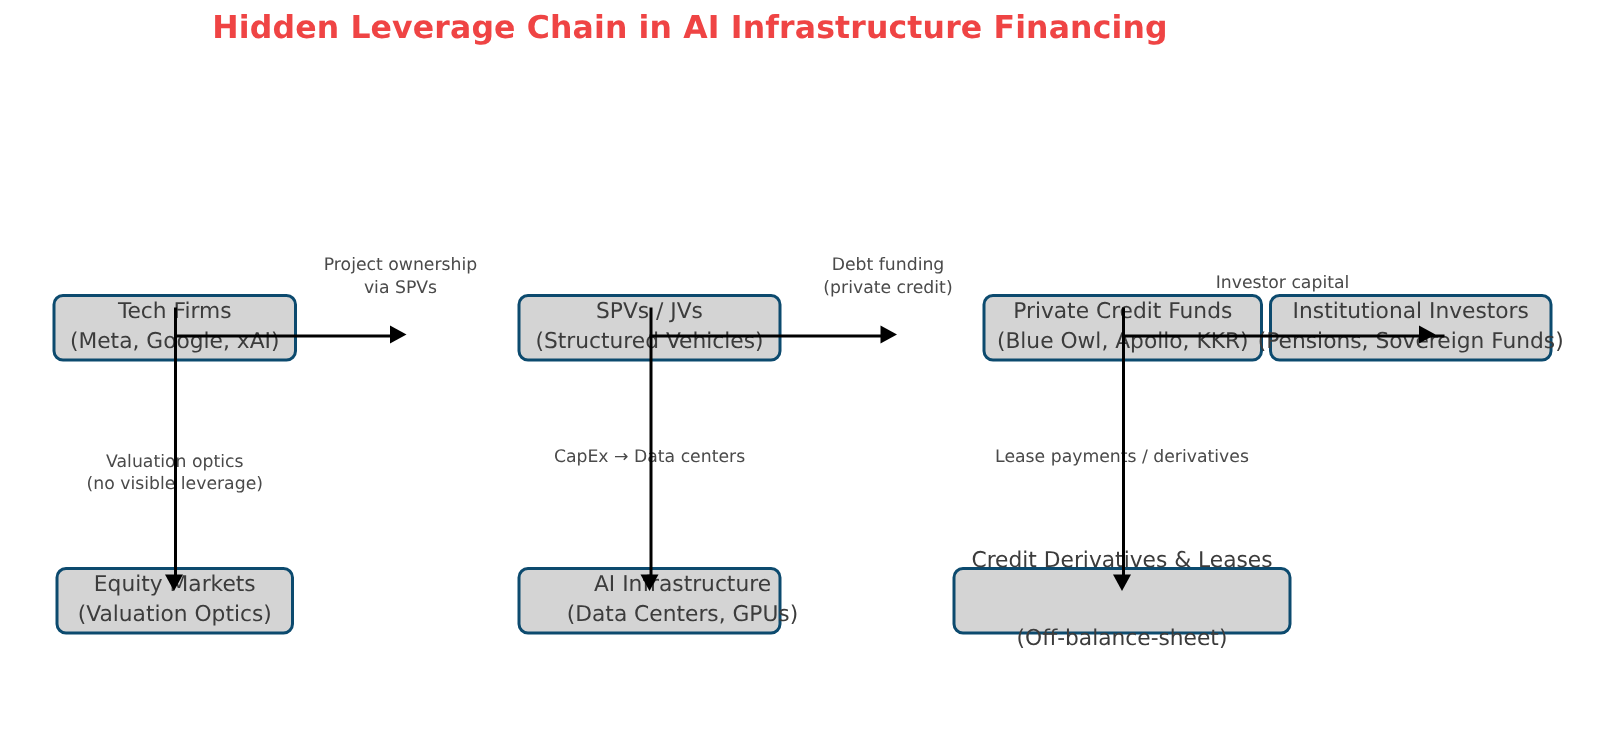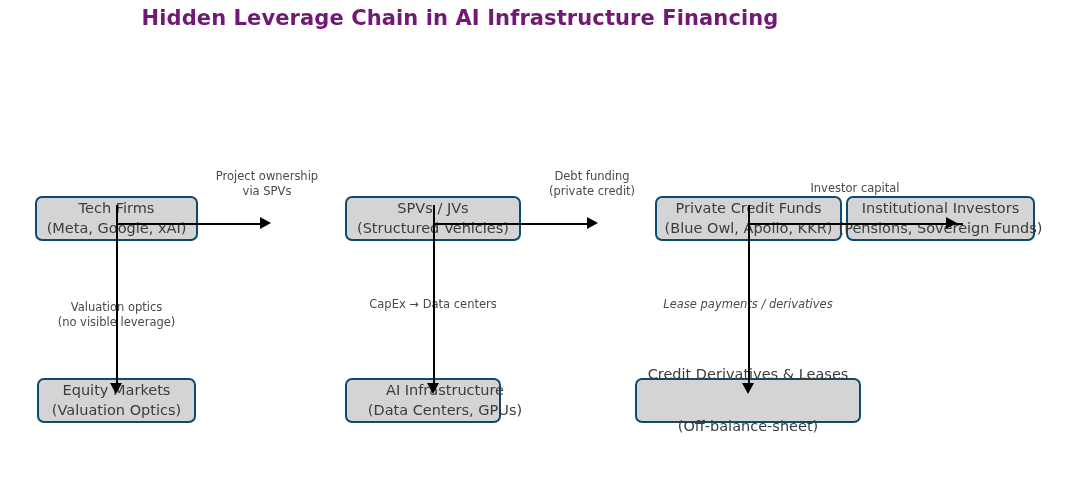--- a/index.html
+++ b/index.html
@@ -18,21 +18,21 @@
     overflow: hidden;
   }
   #title {
     position: absolute;
     left: 0;
     top: 6px;
     width: 920px;
     text-align: center;
     font-size: 21px;
     font-weight: bold;
-    color: #701a75;
+    color: #ef4444;
     letter-spacing: 0.1px;
     font-family: "DejaVu Sans", sans-serif;
   }
   
   .node {
     position: absolute;
     box-sizing: border-box;
     background: #d4d4d4;
     border: 2px solid #0c4a6e;
     border-radius: 7px;
@@ -133,21 +133,21 @@
 
   <div class="edge-label" style="left:44px; top:284px; width:145px;margin-top:16px;">
     <span>Valuation optics</span><br>
     <span>(no visible leverage)</span>
   </div>
 
   <div class="edge-label" style="left:348px; top:297px; width:170px;">
     <span>CapEx → Data centers</span>
   </div>
 
-  <div class="edge-label" style="left:643px; top:297px; width:210px;font-style:italic;">
+  <div class="edge-label" style="left:643px; top:297px; width:210px;">
     <span>Lease payments / derivatives</span>
   </div>
 
   <div class="node" style="left:35px; top:196px; width:163px; height:45px;">
     <span class="l1">Tech Firms</span>
     <span class="l2">(Meta, Google, xAI)</span>
   </div>
 
   <div class="node" style="left:345px; top:196px; width:176px; height:45px;">
     <span class="l1">SPVs / JVs</span>
@@ -162,21 +162,21 @@
   <div class="node" style="left:846px; top:196px; width:189px; height:45px;">
     <span class="l1">Institutional Investors</span>
     <span class="l2">(Pensions, Sovereign Funds)</span>
   </div>
 
   <div class="node" style="left:37px; top:378px; width:159px; height:45px;">
     <span class="l1">Equity Markets</span>
     <span class="l2">(Valuation Optics)</span>
   </div>
 
-  <div class="node" style="left:345px; top:378px; width:156px; height:45px;padding-left:44px;">
+  <div class="node" style="left:345px; top:378px; width:176px; height:45px;padding-left:44px;">
     <span class="l1">AI Infrastructure</span>
     <span class="l2">(Data Centers, GPUs)</span>
   </div>
 
   <div class="node" style="left:635px; top:378px; width:226px; height:45px;gap:32px;">
     <span class="l1">Credit Derivatives &amp; Leases</span>
     <span class="l2">(Off-balance-sheet)</span>
   </div>
 
 </div>

